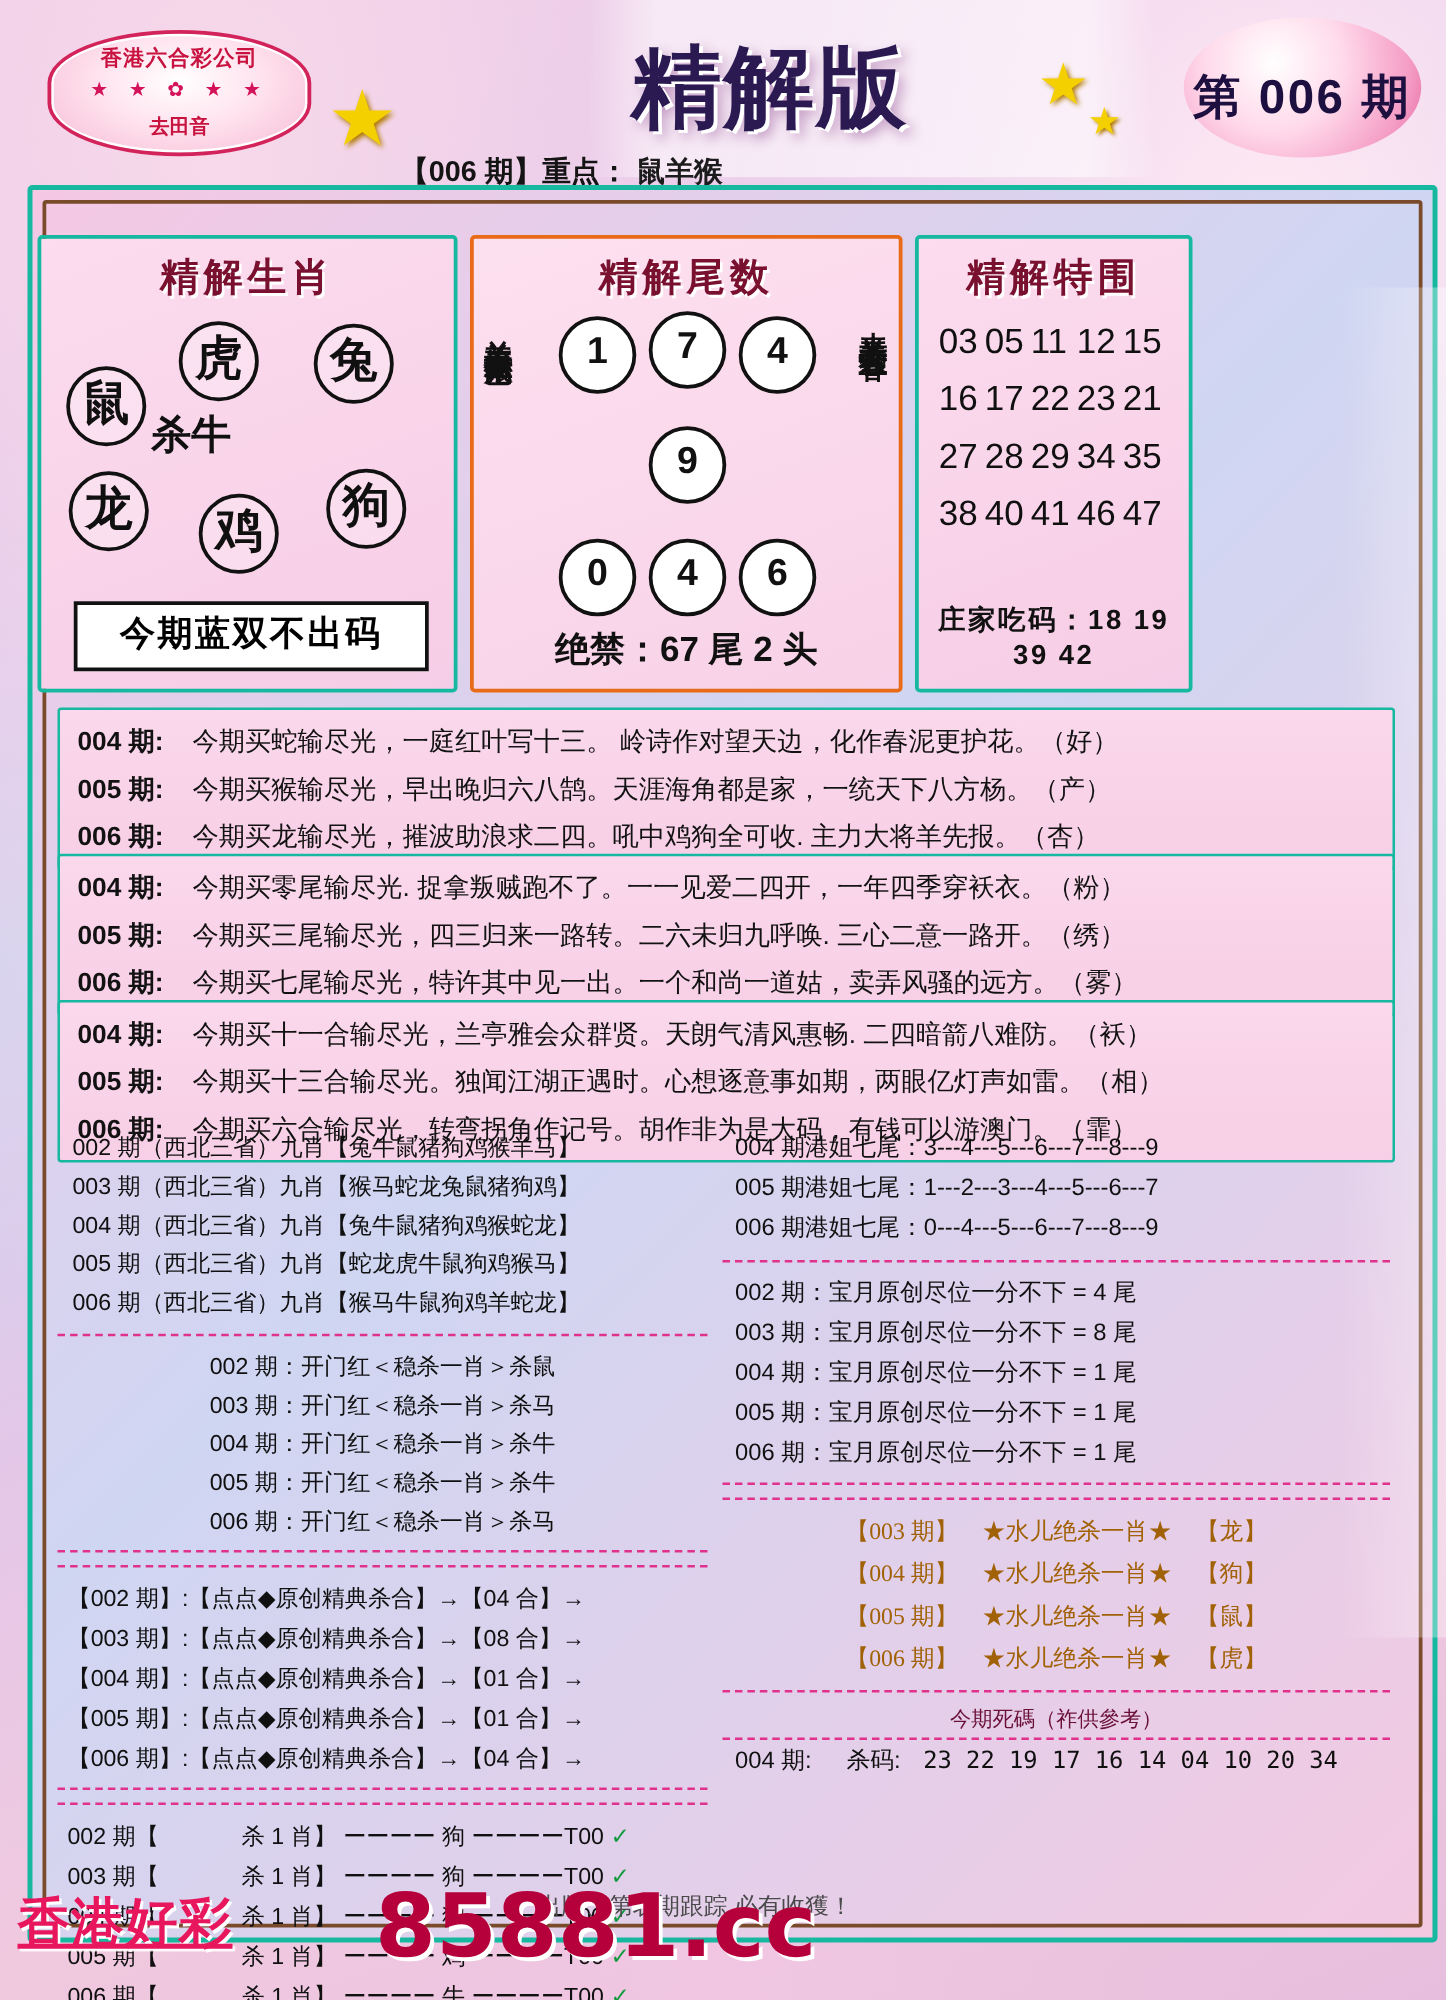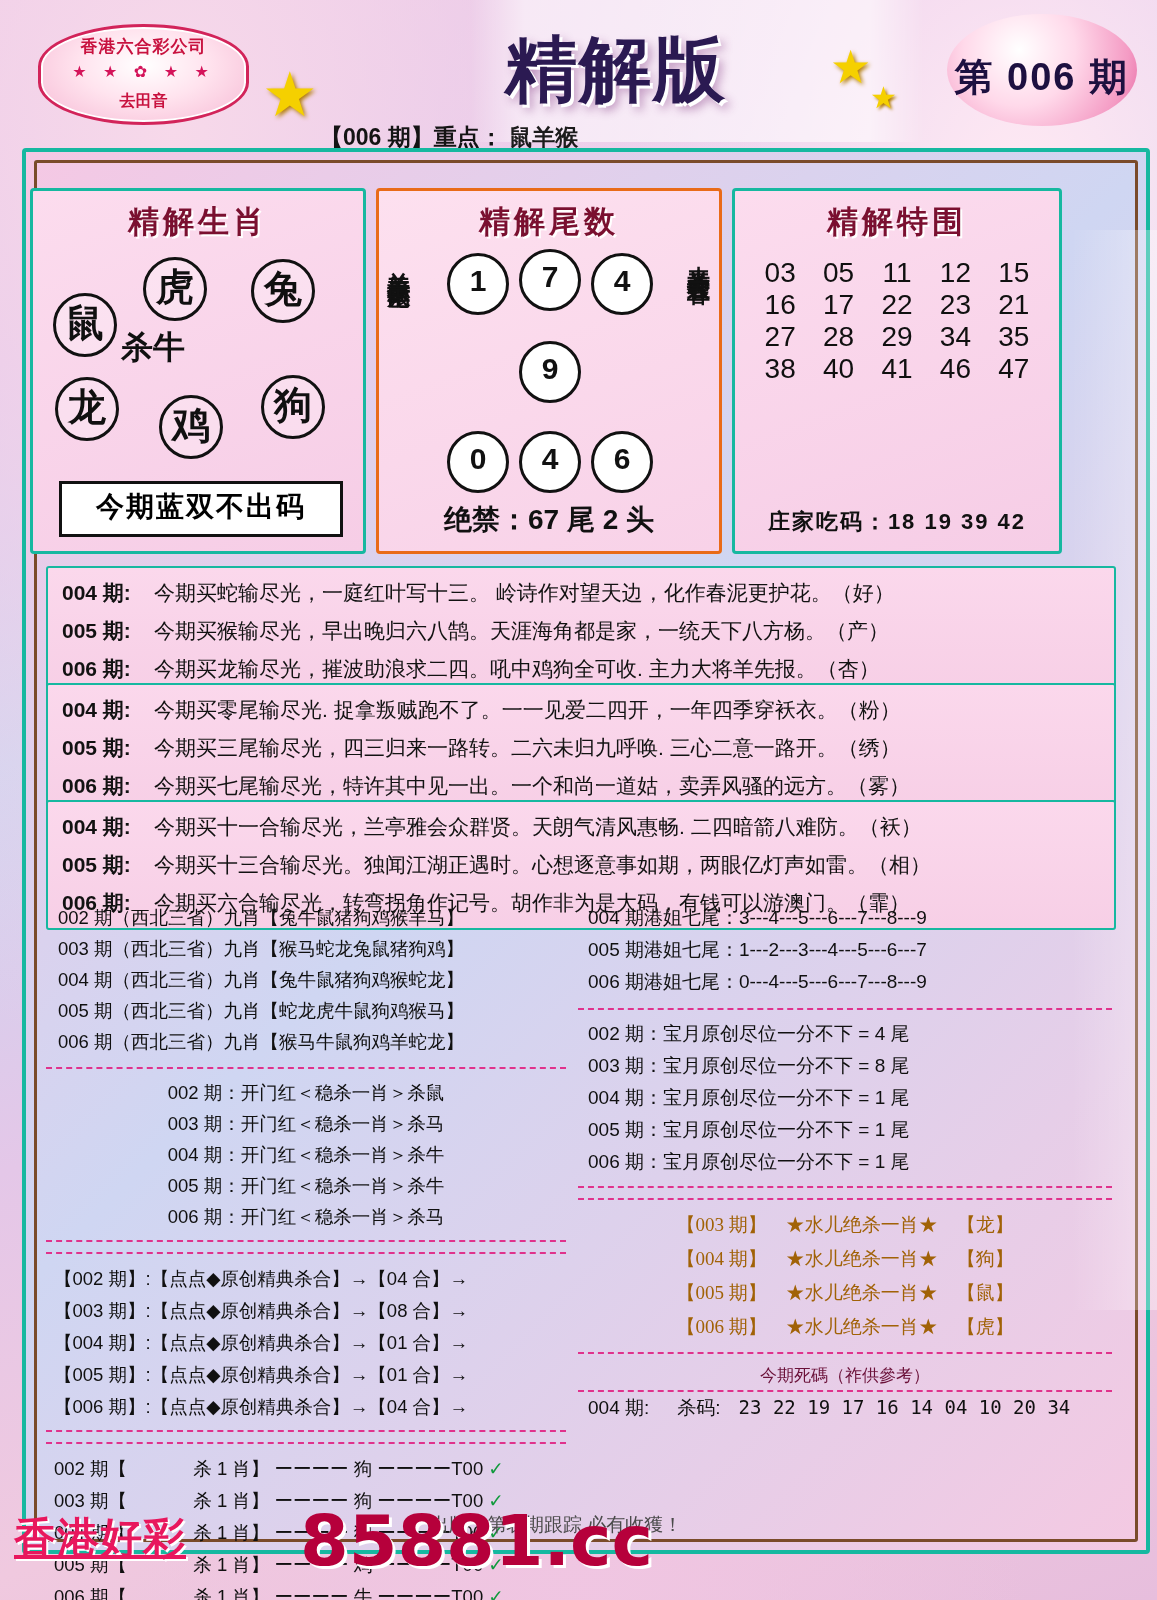--- a/index.html
+++ b/index.html
@@ -39,21 +39,21 @@
   .white-band{position:absolute;left:470px;top:0;width:455px;height:142px;background:rgba(255,255,255,.55);
      -webkit-mask-image:linear-gradient(90deg,transparent,#000 12%,#000 88%,transparent);
      mask-image:linear-gradient(90deg,transparent,#000 12%,#000 88%,transparent);}
 
   
   .frame{position:absolute;left:22px;top:148px;width:1112px;height:1390px;
      border:4px solid #16b8a0;border-radius:4px;padding:4px;
      background:linear-gradient(135deg,#f5c8e4,#cfd6f2 45%,#f4c9e2);}
   .frame-in{position:absolute;inset:8px;border:3px solid #7a4b2a;border-radius:3px;padding:6px;}
 
-  .panelrow{position:absolute;left:30px;top:188px;width:1032px;height:366px;display:flex;gap:10px;}
+  .panelrow{position:absolute;left:30px;top:188px;width:924px;height:366px;display:flex;gap:10px;}
   .panel{border:3px solid;border-radius:4px;position:relative;background:#f9d9ec;}
   .p1{width:330px;border-color:#16b8a0;background:linear-gradient(160deg,#fcdcee,#f6cde6);}
   .p2{width:340px;border-color:#e96b18;background:linear-gradient(160deg,#fde0ef,#f8d2e8);}
   .p3{flex:1;border-color:#16b8a0;background:linear-gradient(160deg,#fcdcee,#f6cde6);}
   .ph{text-align:center;font-size:31px;font-weight:bold;margin-top:10px;
       color:#7a1030;text-shadow:2px 2px 0 #fff;letter-spacing:4px;font-family:"DejaVu Sans",sans-serif;}
   .ph2{color:#7a1030;}
 
   .zodiac{position:relative;height:205px;margin-top:4px;}
   .zd{position:absolute;font-size:38px;font-weight:bold;color:#101010;
@@ -61,22 +61,22 @@
       background:rgba(255,255,255,.25);}
   .zd.nb{border:none;background:none;width:auto;height:auto;line-height:1;}
   .no-blue{position:absolute;left:26px;bottom:14px;width:278px;height:50px;border:3px solid #111;background:#fff;
       text-align:center;font-size:28px;font-weight:bold;line-height:46px;letter-spacing:2px;}
 
   .ball{position:absolute;width:56px;height:56px;border-radius:50%;border:3px solid #111;background:#fff;
       text-align:center;line-height:50px;font-size:30px;font-weight:bold;color:#111;}
   .vtext{position:absolute;font-size:23px;font-weight:bold;color:#111;writing-mode:vertical-rl;letter-spacing:3px;line-height:1.05;}
   .banline{position:absolute;left:0;right:0;bottom:12px;text-align:center;font-size:28px;font-weight:bold;color:#111;}
 
-  .grid-nums{margin:14px 16px 0 16px;display:grid;grid-template-columns:repeat(5,1fr);
-      font-size:28px;color:#101010;text-align:center;font-weight:500;}
+  .grid-nums{margin:14px 16px 0 16px;display:grid;grid-template-columns:repeat(5,1fr);row-gap:14px;
+      font-size:28px;color:#101010;text-align:left;font-weight:500;}
   .eatline{position:absolute;left:0;right:0;bottom:14px;text-align:center;font-size:22px;font-weight:bold;color:#111;}
   .eatline span{letter-spacing:2px;font-weight:bold;}
 
   
   .tblock{position:absolute;left:46px;width:1066px;border:2px solid #16b8a0;border-radius:3px;
       background:linear-gradient(180deg,#fbd8ec,#f7cfe6);padding:6px 0;}
   .trow{display:flex;align-items:center;font-size:21px;color:#121212;padding:5px 14px;white-space:nowrap;}
   .trow .iss{width:92px;font-weight:bold;}
   .trow .txt{flex:1;}
 

